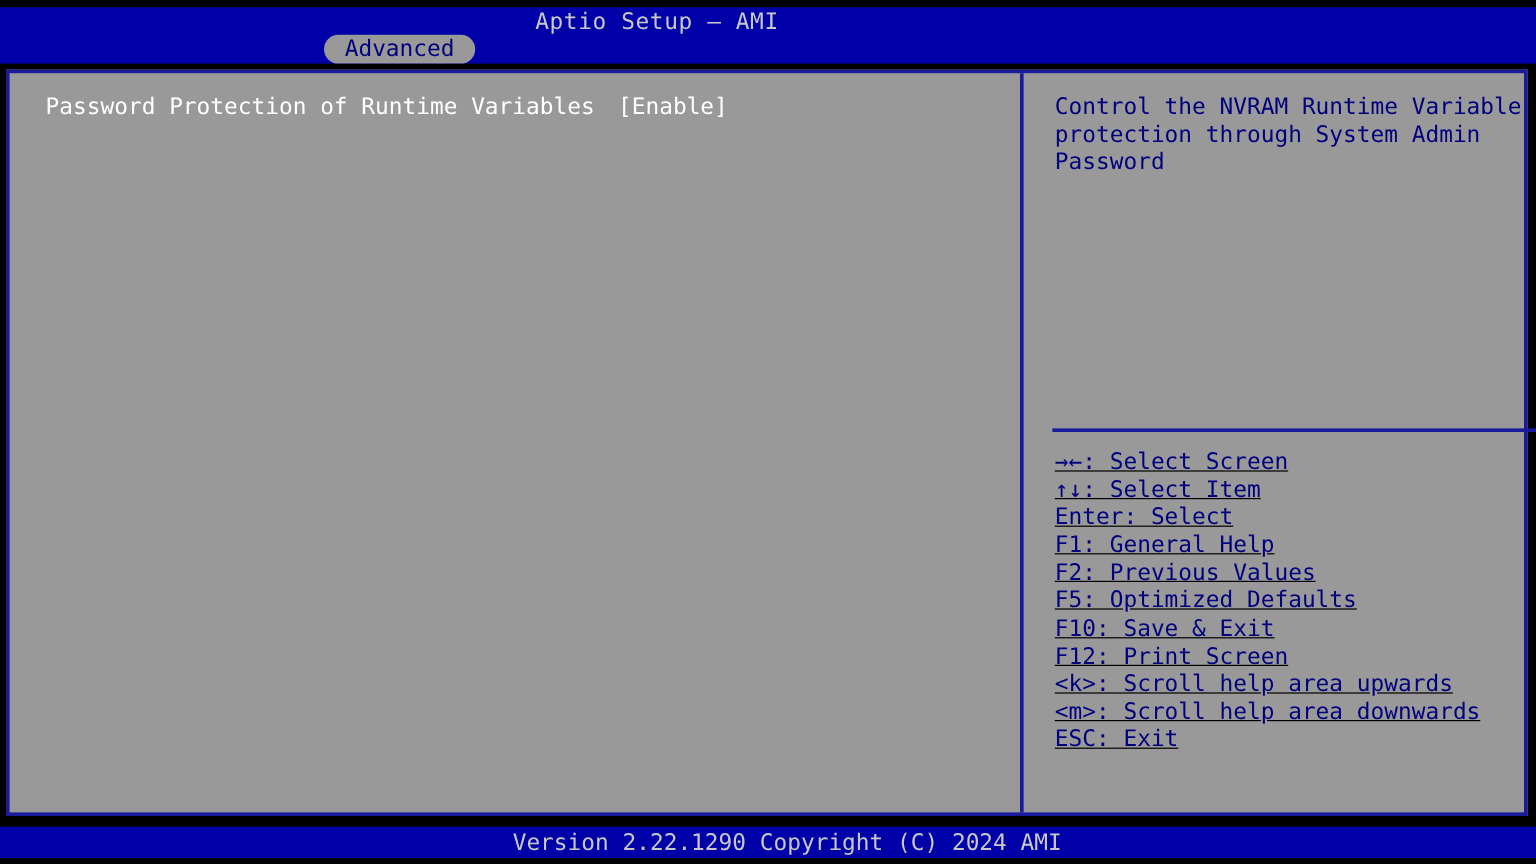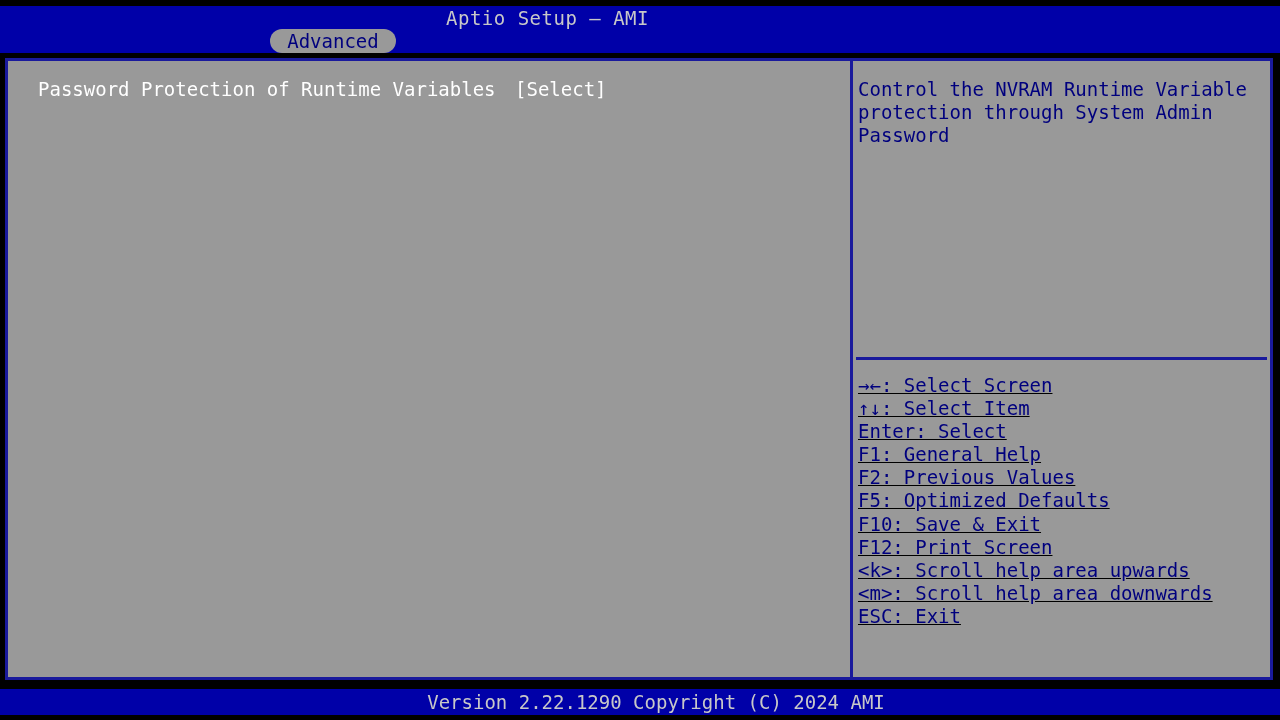--- a/index.html
+++ b/index.html
@@ -79,20 +79,21 @@
     box-sizing: border-box;
   }
 
   .panels {
     position: absolute;
     left: 0;
     top: 0;
     right: 0;
     bottom: 0;
     display: flex;
+    gap: 21px;
   }
 
   .left-panel {
     position: relative;
     width: 845px;
     height: 100%;
     box-sizing: border-box;
     border-right: 3px solid #1a1a9c;
   }
 
@@ -194,21 +195,21 @@
 
   <div class="tab-bar"></div>
   <div class="tab">Advanced</div>
 
   <div class="frame">
     <div class="panels">
 
       <div class="left-panel">
         <div class="setting-row">
           <div class="setting-label">Password Protection of Runtime Variables</div>
-          <div class="setting-value">[Select]</div>
+          <div class="setting-value">[Enable]</div>
         </div>
       </div>
 
       <div class="right-panel">
         <div class="help-text">Control the NVRAM Runtime Variable protection through System Admin Password</div>
 
         <div class="help-divider"></div>
 
         <div class="keys">
             <div class="key-line">→←: Select Screen</div>

